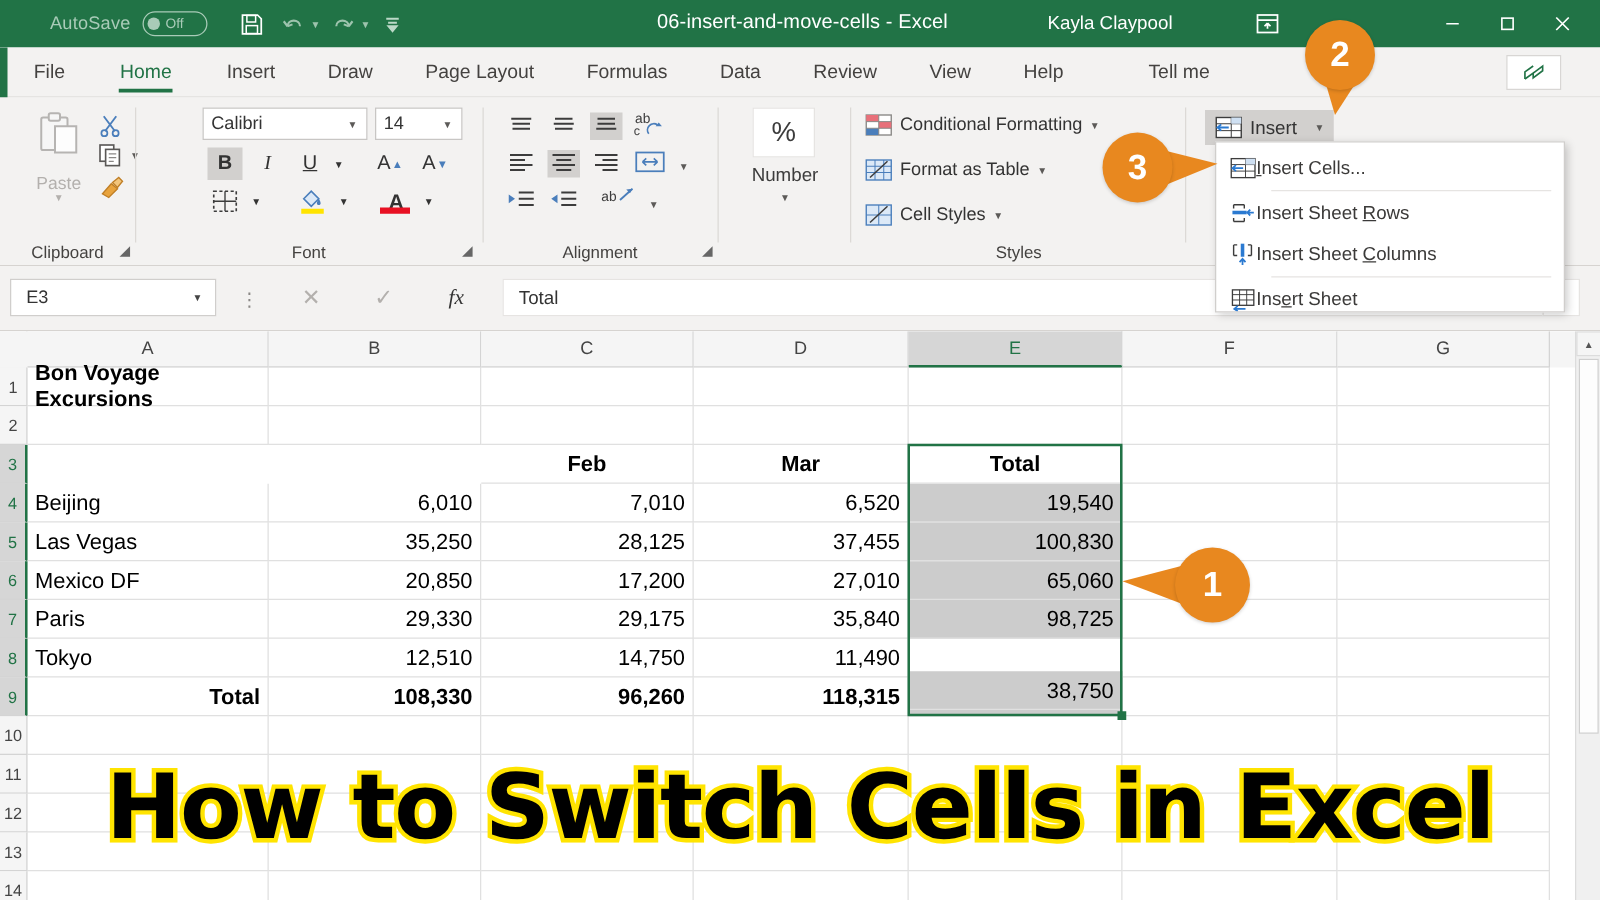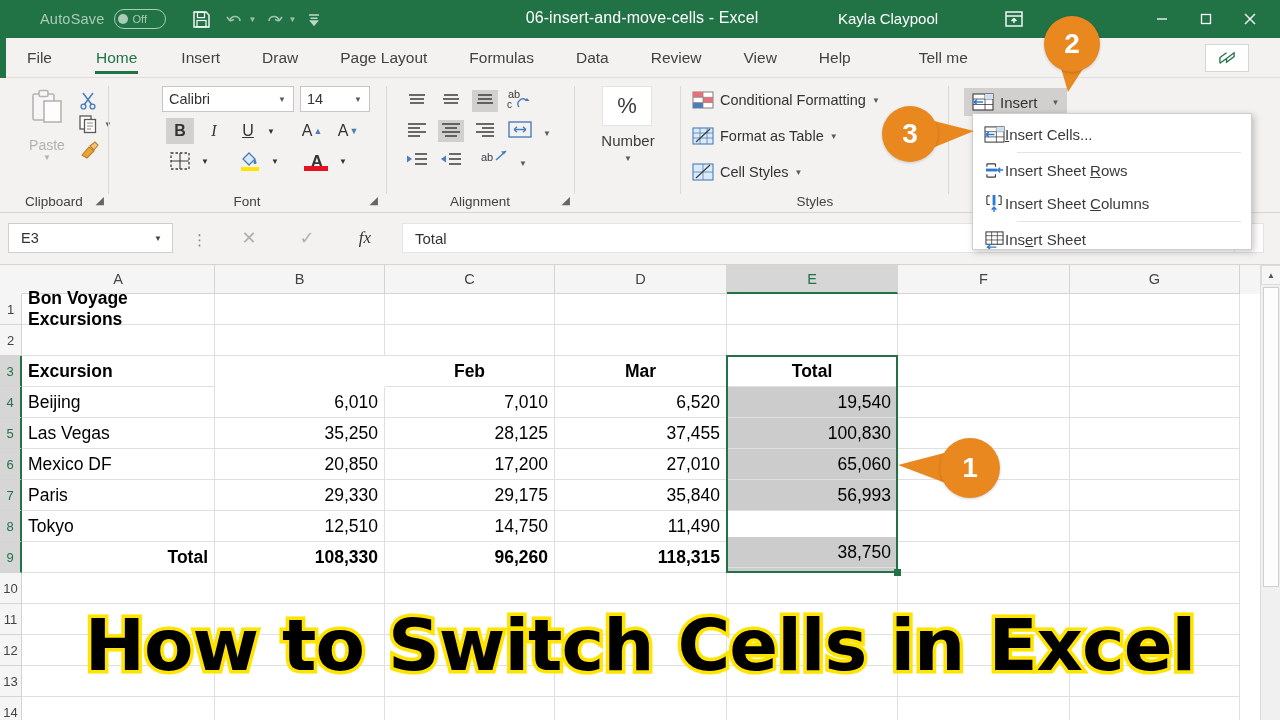--- a/index.html
+++ b/index.html
@@ -769,21 +769,21 @@
       </div>
       <div class="cell r" style="left: 193px; width: 170px; top: 217px; height: 31px;">
         <span>12,510</span>
       </div>
       <div class="cell" style="left: 0px; width: 193px; top: 217px; height: 31px;">
         <span>Tokyo</span>
       </div>
       <div class="cell" style="left: 1048px; width: 170px; top: 186px; height: 31px;"></div>
       <div class="cell" style="left: 876px; width: 172px; top: 186px; height: 31px;"></div>
       <div class="cell r shaded" style="left: 705px; width: 171px; top: 186px; height: 31px;">
-        <span>56,993</span>
+        <span>98,725</span>
       </div>
       <div class="cell r" style="left: 533px; width: 172px; top: 186px; height: 31px;">
         <span>35,840</span>
       </div>
       <div class="cell r" style="left: 363px; width: 170px; top: 186px; height: 31px;">
         <span>29,175</span>
       </div>
       <div class="cell r" style="left: 193px; width: 170px; top: 186px; height: 31px;">
         <span>29,330</span>
       </div>
@@ -844,23 +844,20 @@
       <div class="cell" style="left: 1048px; width: 170px; top: 62px; height: 31px;"></div>
       <div class="cell" style="left: 876px; width: 172px; top: 62px; height: 31px;"></div>
       <div class="cell c b" style="left: 705px; width: 171px; top: 62px; height: 31px;">
         <span>Total</span>
       </div>
       <div class="cell c b" style="left: 533px; width: 172px; top: 62px; height: 31px;">
         <span>Mar</span>
       </div>
       <div class="cell c b" style="left: 363px; width: 170px; top: 62px; height: 31px;">
         <span>Feb</span>
-      </div>
-      <div class="cell b" style="left: 0px; width: 193px; top: 62px; height: 31px;">
-        <span>Excursion</span>
       </div>
       <div class="cell" style="left: 1048px; width: 170px; top: 31px; height: 31px;"></div>
       <div class="cell" style="left: 876px; width: 172px; top: 31px; height: 31px;"></div>
       <div class="cell" style="left: 705px; width: 171px; top: 31px; height: 31px;"></div>
       <div class="cell" style="left: 533px; width: 172px; top: 31px; height: 31px;"></div>
       <div class="cell" style="left: 363px; width: 170px; top: 31px; height: 31px;"></div>
       <div class="cell" style="left: 193px; width: 170px; top: 31px; height: 31px;"></div>
       <div class="cell" style="left: 0px; width: 193px; top: 31px; height: 31px;"></div>
       <div class="cell" style="left: 1048px; width: 170px; top: 0px; height: 31px;"></div>
       <div class="cell" style="left: 876px; width: 172px; top: 0px; height: 31px;"></div>

